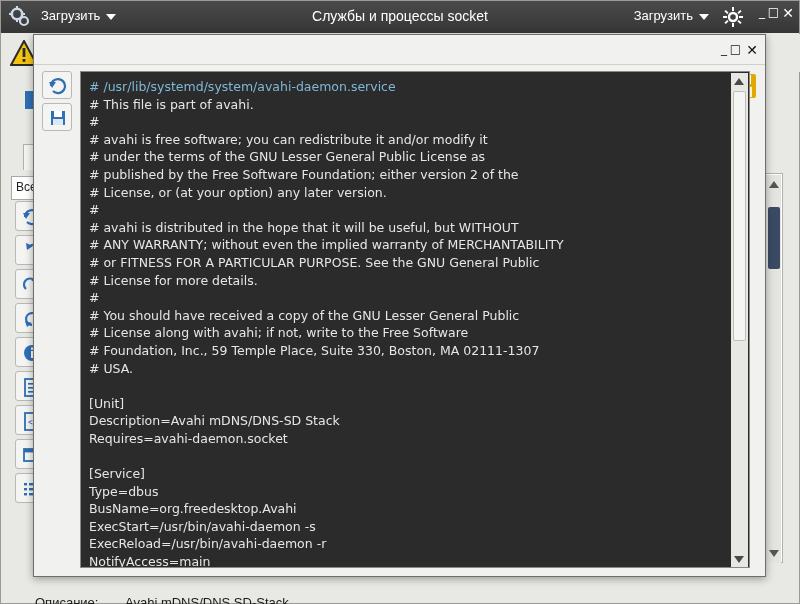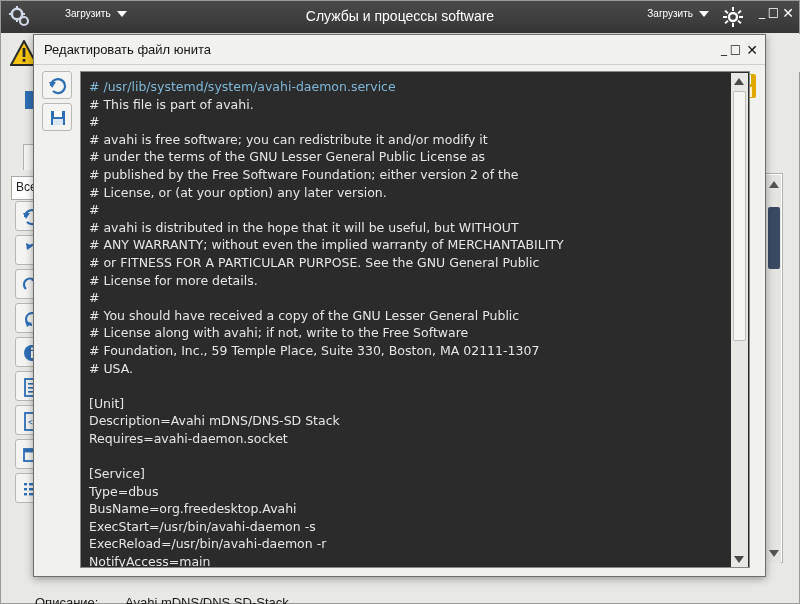--- a/index.html
+++ b/index.html
@@ -45,24 +45,23 @@
     color: #ffffff;
   }
   .gear-main {
     position: absolute;
     left: 8px; top: 5px;
     width: 22px; height: 22px;
   }
   .toolbtn {
     position: absolute;
     color: #ffffff;
-    font-size: 10px;
+    font-size: 13px;
     top: 7px;
     cursor: default;
-    margin-left: 24px;
   }
   .load-btn { left: 40px; }
   .save-btn { right: 90px; }
   .caret {
     display: inline-block;
     margin-left: 6px;
     width: 0; height: 0;
     border-left: 5px solid transparent;
     border-right: 5px solid transparent;
     border-top: 6px solid #ffffff;
@@ -303,21 +302,21 @@
               <rect x="13" y="7" width="3" height="2"></rect>
           </g>
           <circle cx="15" cy="15" r="4" fill="none" stroke="#cfd8e6" stroke-width="2.2"></circle>
         </svg>
       </span>
 
       <div class="toolbtn load-btn">
         <span>Загрузить</span><span class="caret"></span>
       </div>
 
-      <div class="main-title">Службы и процессы software</div>
+      <div class="main-title">Службы и процессы socket</div>
 
       <div class="toolbtn save-btn">
         <span>Загрузить</span><span class="caret"></span>
       </div>
 
       <span class="gear-right">
         <svg width="22" height="22" viewBox="0 0 22 22">
           <circle cx="11" cy="11" r="4" fill="none" stroke="#ffffff" stroke-width="2.4"></circle>
           <g fill="#ffffff">
             <rect x="10" y="1" width="2" height="4"></rect>
@@ -431,21 +430,20 @@
 
     <div class="status-row">
       <span class="status-label">Описание:</span>
       <span class="status-value">Avahi mDNS/DNS SD-Stack</span>
     </div>
   </div>
 
   <div class="dialog">
 
     <div class="dlg-titlebar">
-      <span class="dlg-title">Редактировать файл юнита</span>
       <span class="dlg-ctrl dc-min">_</span>
       <span class="dlg-ctrl dc-max">□</span>
       <span class="dlg-ctrl dc-close">✕</span>
     </div>
 
     <div class="dlg-left-btns">
       <div class="icon-btn">
         <svg width="20" height="20" viewBox="0 0 20 20">
             <path d="M3 10a7 7 0 1 1 2 5" fill="none" stroke="#2f6fb5" stroke-width="2.2"></path>
             <polygon points="1,6 8,6 4,12" fill="#2f6fb5"></polygon>

